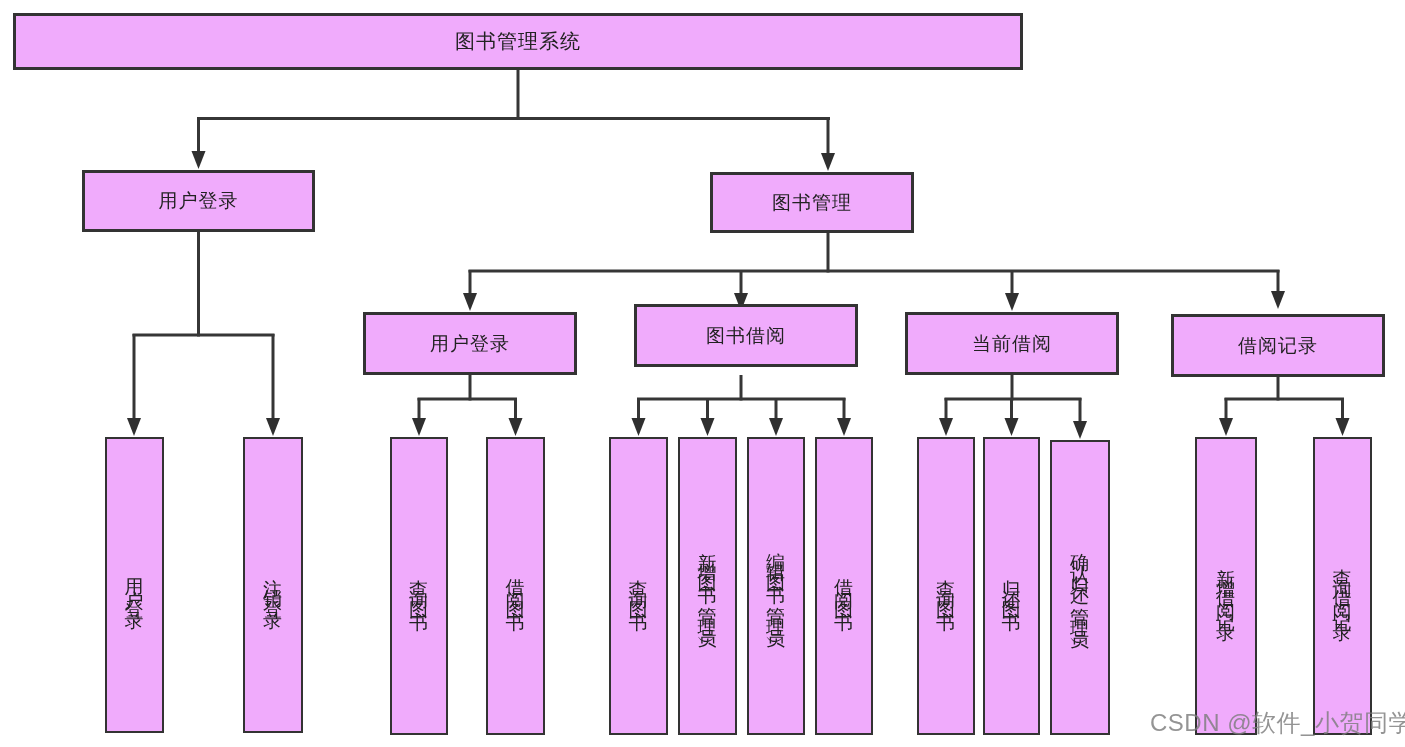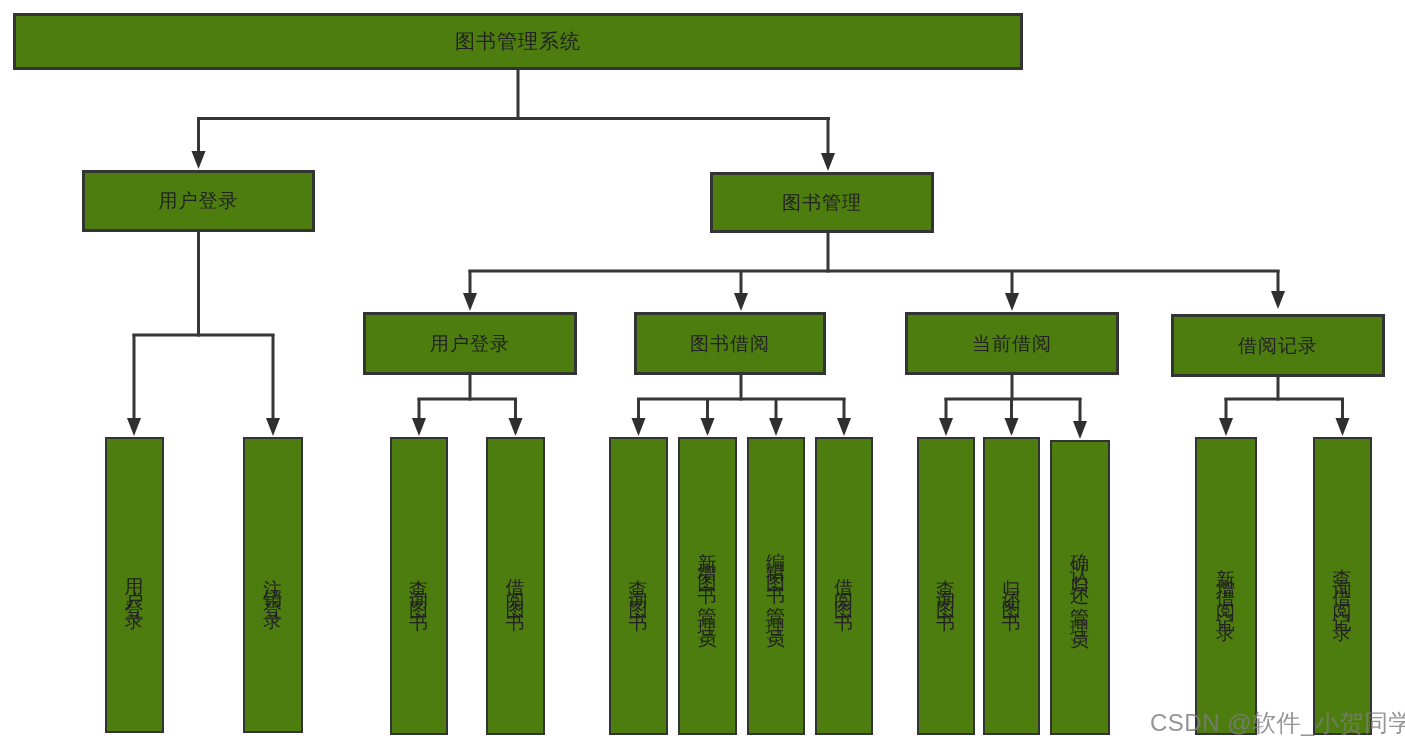--- a/index.html
+++ b/index.html
@@ -4,21 +4,21 @@
 <style>
   html,body{margin:0;padding:0;background:#ffffff;}
   #canvas{
     position:relative;width:1405px;height:747px;background:#ffffff;
     font-family:"Liberation Sans","DejaVu Sans",sans-serif;overflow:hidden;
   }
   #connectors{position:absolute;left:0;top:0;}
   .ln{stroke:#363636;stroke-width:3;fill:none;}
   .ah{fill:#2f2f2f;stroke:none;}
   .node{
-    position:absolute;background:#4d7c0f;border:3px solid #333333;
+    position:absolute;background:#f0abfc;border:3px solid #333333;
     box-sizing:border-box;display:flex;align-items:center;justify-content:center;
     color:#222222;text-align:center;
   }
   .node.h{font-size:19px;letter-spacing:1px;white-space:nowrap;}
   .node.root{font-size:20px;}
   .node.v{
     border-width:2.5px;
     writing-mode:vertical-rl;text-orientation:mixed;
     font-size:19px;letter-spacing:11px;line-height:1;
   }
@@ -91,24 +91,24 @@
     <line class="ln" x1="1224.5" y1="399" x2="1344" y2="399"></line>
     <line class="ln" x1="1226" y1="398" x2="1226" y2="420"></line>
     <polygon class="ah" points="1219,418 1233,418 1226,436"></polygon>
     <line class="ln" x1="1342.5" y1="398" x2="1342.5" y2="420"></line>
     <polygon class="ah" points="1335.5,418 1349.5,418 1342.5,436"></polygon>
   </svg>
 
   <div class="node h root" style="left:13px;top:13px;width:1010px;height:57px">图书管理系统</div>
 
   <div class="node h" style="left:82px;top:170px;width:233px;height:62px">用户登录</div>
-  <div class="node h" style="left:710px;top:172px;width:224px;height:61px">图书管理</div>
+  <div class="node h" style="left:710px;top:172px;width:204px;height:61px">图书管理</div>
 
   <div class="node h" style="left:363px;top:312px;width:214px;height:63px">用户登录</div>
-  <div class="node h" style="left:634px;top:312px;width:192px;height:63px">图书借阅</div>
+  <div class="node h" style="left:634px;top:304px;width:224px;height:63px">图书借阅</div>
   <div class="node h" style="left:905px;top:312px;width:214px;height:63px">当前借阅</div>
   <div class="node h" style="left:1171px;top:314px;width:214px;height:63px">借阅记录</div>
 
   <div class="node v" style="left:105px;top:437px;width:59px;height:296px">用户登录</div>
   <div class="node v" style="left:243px;top:437px;width:60px;height:296px">注销登录</div>
 
   <div class="node v" style="left:390px;top:437px;width:58px;height:298px">查询图书</div>
   <div class="node v" style="left:486px;top:437px;width:59px;height:298px">借阅图书</div>
 
   <div class="node v" style="left:609px;top:437px;width:59px;height:298px">查询图书</div>

